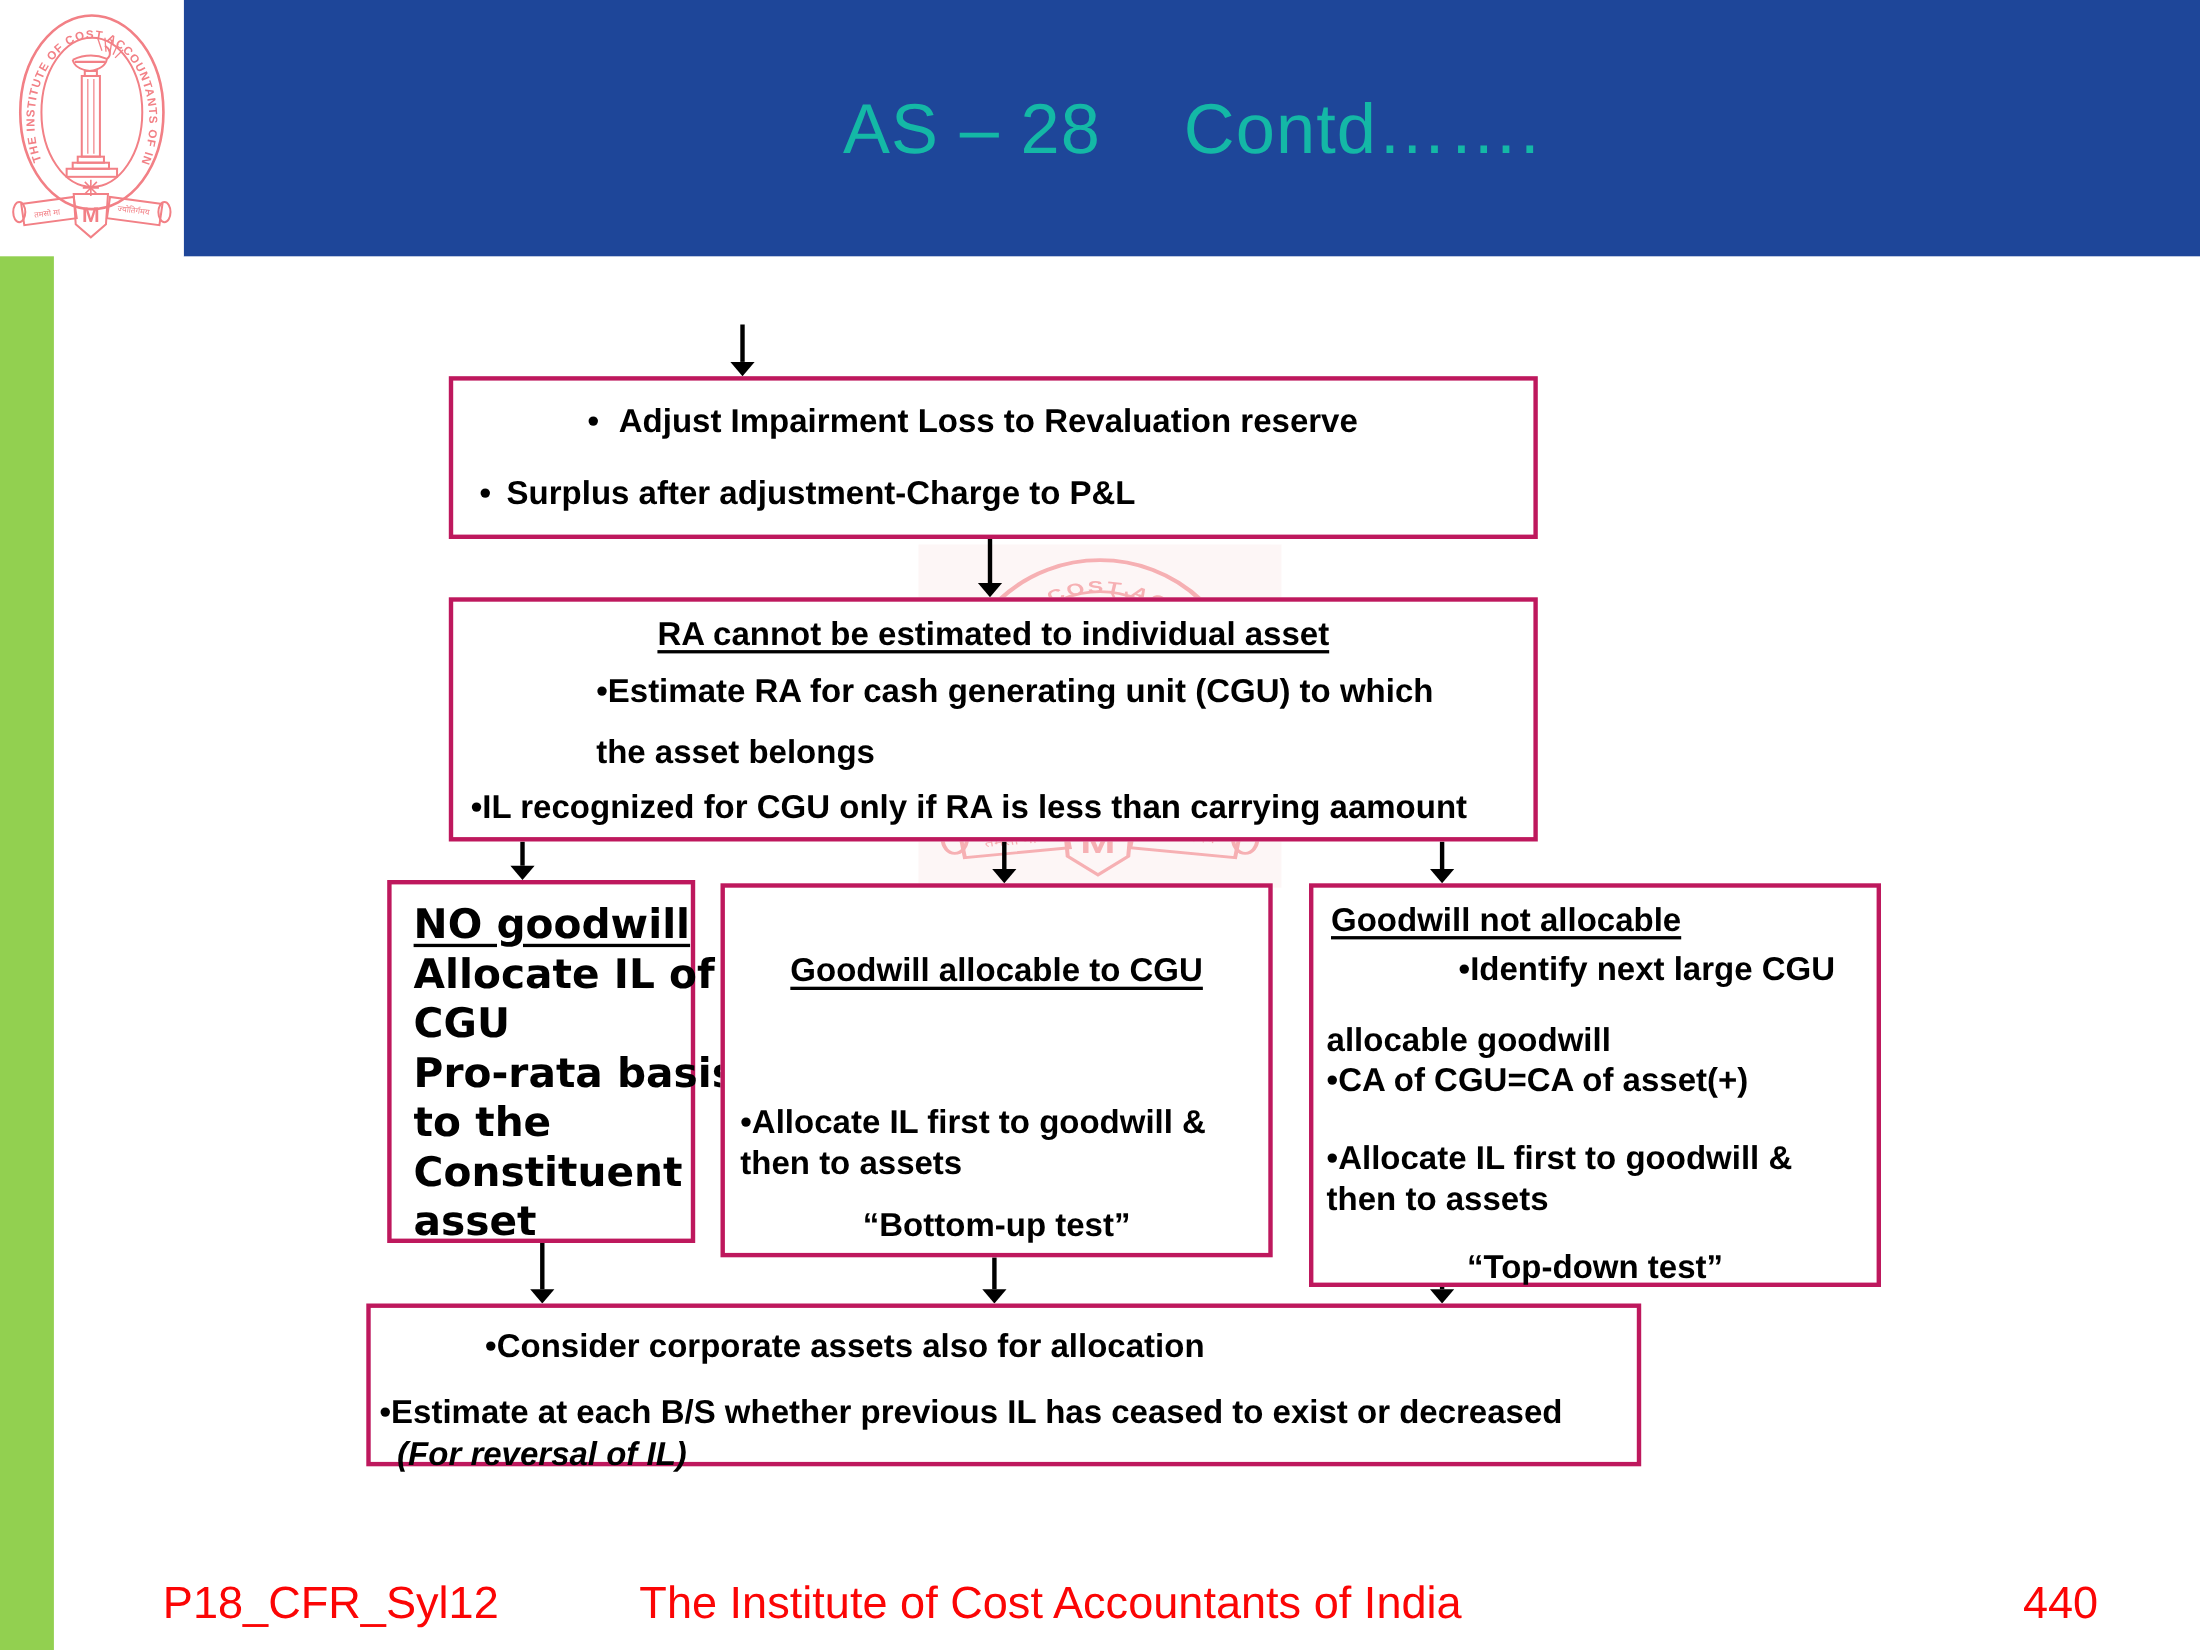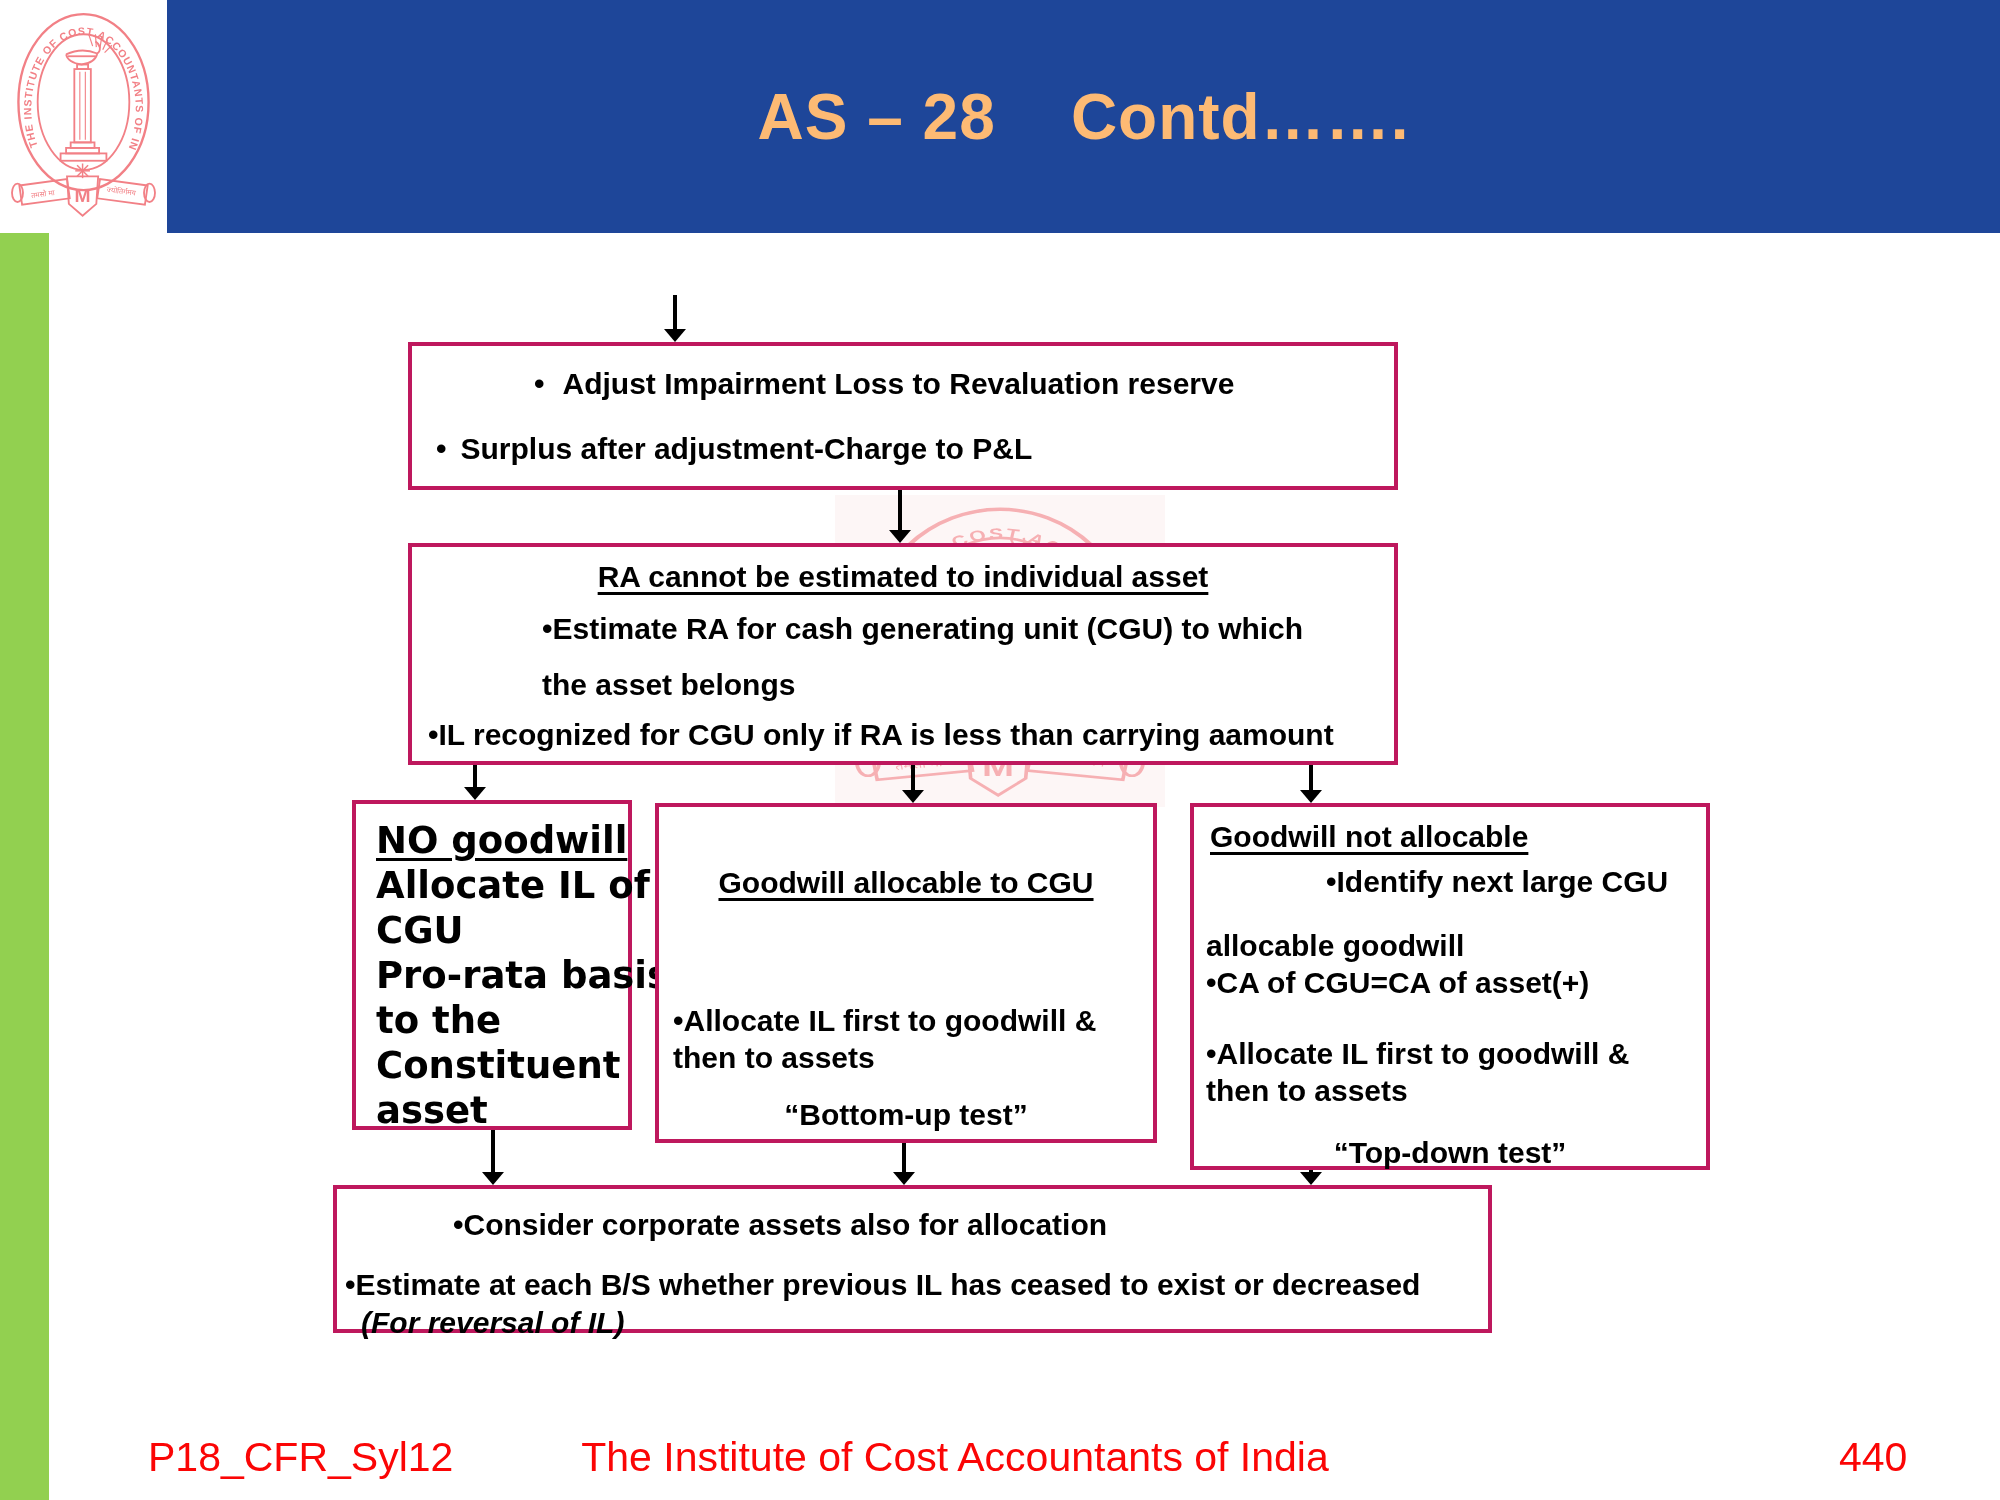--- a/index.html
+++ b/index.html
@@ -10,21 +10,21 @@
     --text-black:#000000;
   }
   html,body{margin:0;padding:0;background:#777;}
   .slide{
     position:relative;width:2000px;height:1500px;background:#ffffff;
     overflow:hidden;font-family:"Liberation Sans",sans-serif;color:var(--text-black);
   }
   
   .header-bar{position:absolute;left:167px;top:0;width:1833px;height:233px;
     background:var(--header-blue);display:flex;align-items:center;justify-content:center;}
-  .slide-title{color:#fdba74;font-size:64px;font-weight:bold;white-space:pre;letter-spacing:1px;}
+  .slide-title{color:#14b8a6;font-size:64px;font-weight:normal;white-space:pre;letter-spacing:1px;}
   .logo-box{position:absolute;left:0;top:0;width:167px;height:233px;background:#ffffff;color:var(--logo-pink);}
   .logo-box svg{position:absolute;left:1px;top:4px;}
   
   .green-stripe{position:absolute;left:0;top:233px;width:49px;height:1267px;background:var(--accent-green);}
   
   .watermark{position:absolute;left:835px;top:495px;width:330px;height:312px;
     background:rgba(250,226,226,.5);color:var(--logo-pink);opacity:.62;z-index:0;}
   
   .fbox{position:absolute;border:4px solid #be185d;background:#fff;box-sizing:border-box;
     font-size:30px;font-weight:bold;line-height:40px;z-index:1;}
@@ -171,21 +171,21 @@
       <div><span class="bullet">•</span><span>CA of CGU=CA of asset(+)</span></div>
     </div>
     <div class="abs" style="left:12px;top:228px;line-height:37px;">
       <div><span class="bullet">•</span><span>Allocate IL first to goodwill &amp;</span></div>
       <div>then to assets</div>
     </div>
     <div class="center-line" style="top:326px;">“Top-down test”</div>
   </div>
 
   <div class="fbox" id="box-corporate-assets" style="left:333px;top:1185px;width:1159px;height:148px;">
-    <div class="abs" style="left:116px;top:16px;">
+    <div class="abs" style="left:104px;top:16px;">
       <span class="bullet">•</span><span>Consider corporate assets also for allocation</span>
     </div>
     <div class="abs" style="left:8px;top:76px;">
       <span class="bullet">•</span><span>Estimate at each B/S whether previous IL has ceased to exist or decreased</span>
     </div>
     <div class="abs note-italic" style="left:8px;top:114px;margin-left:16px;">(For reversal of IL)</div>
   </div>
 
   <div class="footer-text" style="left:148px;">P18_CFR_Syl12</div>
   <div class="footer-text f-center">The Institute of Cost Accountants of India</div>

